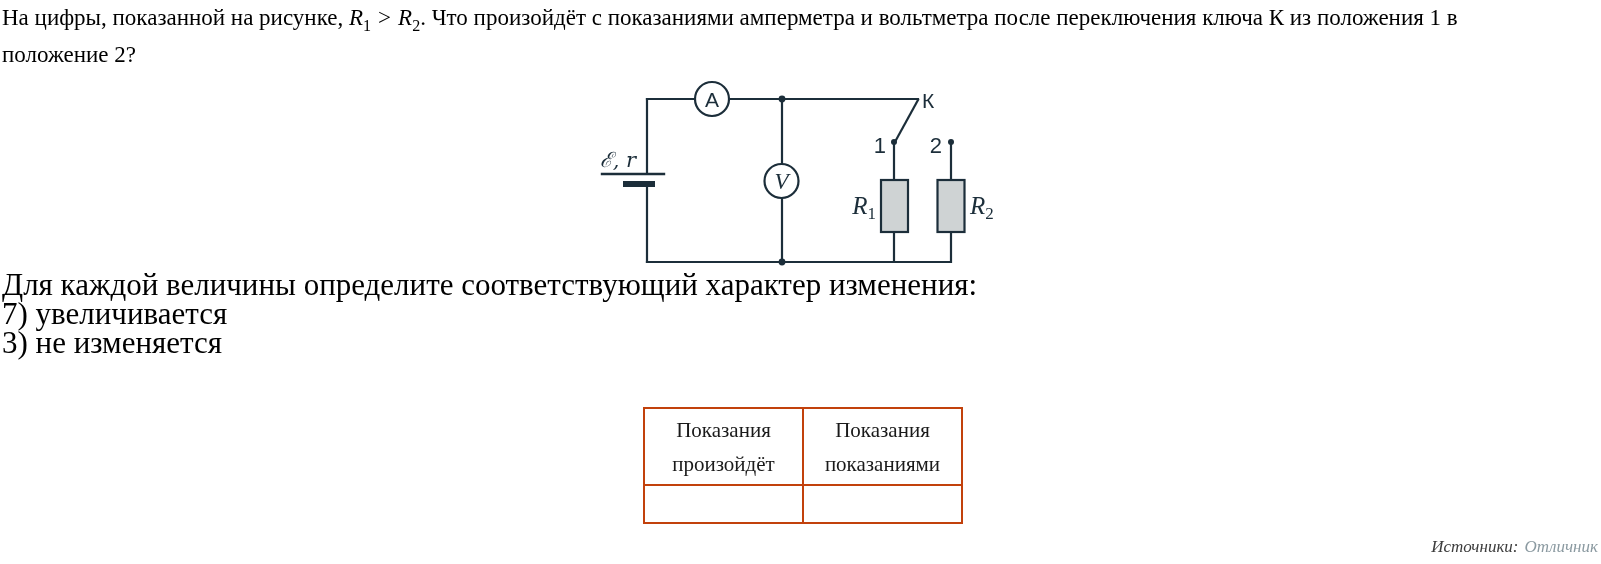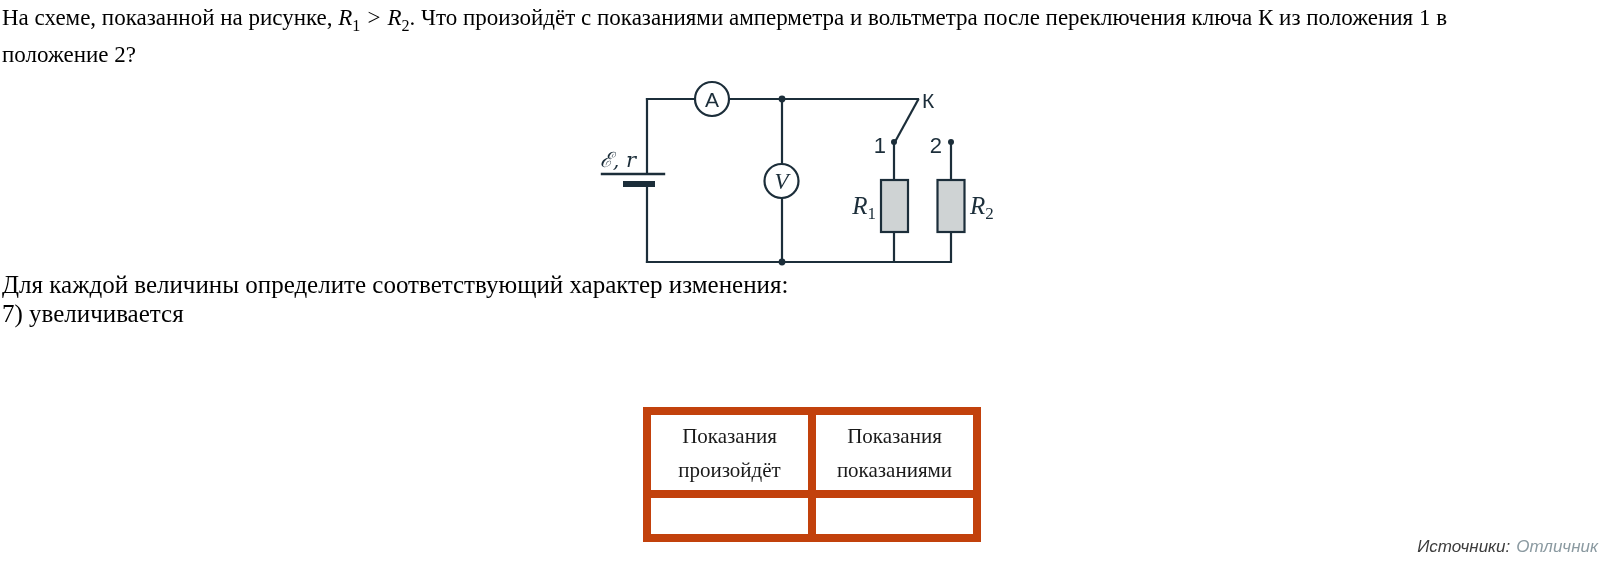--- a/index.html
+++ b/index.html
@@ -11,45 +11,45 @@
     position:absolute;left:2px;top:3px;width:1548px;
     font-size:23px;line-height:29px;margin:0;
   }
   .math{white-space:nowrap;}
   .math i{font-family:"Liberation Serif", serif;}
   .math sub{font-size:70%;font-style:normal;}
   .math .op{margin:0 7px;}
   .circuit-svg{position:absolute;left:595px;top:78px;width:412px;height:192px;}
   .instructions{
     position:absolute;left:2px;top:270px;width:1560px;
-    font-size:25px;line-height:29px;
+    font-size:31px;line-height:29px;
   }
   .answer-table{
     position:absolute;left:643px;top:407px;border-collapse:collapse;
     font-size:21px;color:#1a1a1a;table-layout:fixed;
   }
-  .answer-table td{border:8px solid #c2410c;width:157px;text-align:center;padding:0;}
+  .answer-table td{border:2px solid #c2410c;width:157px;text-align:center;padding:0;}
   .hdr-cell{height:75px;vertical-align:middle;}
   .hdr-line{line-height:34px;}
   .ans-cell{height:36px;}
   .source{
     position:absolute;top:537px;right:3px;
-    font-family:Liberation Sans, sans-serif;font-style:italic;font-size:17px;
+    font-family:Liberation Serif, serif;font-style:italic;font-size:17px;
     white-space:nowrap;
   }
   .source .lbl{color:#3c3c3c;}
   .source .val{margin-left:6px;}
   .svg-sans{font-family:"Liberation Sans", sans-serif;}
   .svg-serif-it{font-family:"Liberation Serif", serif;font-style:italic;}
   .svg-emf{font-family:"DejaVu Serif","Liberation Serif",serif;font-style:italic;}
 </style>
 </head>
 <body>
 
-<p class="question"><span>На схеме, показанной на рисунке,</span> <span class="math"><i>R</i><sub>1</sub><span class="op">&gt;</span><i>R</i><sub>2</sub></span><span>. Что произойдёт с показаниями амперметра и вольтметра после переключения ключа К из положения 1 в положение 2?</span></p>
+<p class="question"><span>На цифры, показанной на рисунке,</span> <span class="math"><i>R</i><sub>1</sub><span class="op">&gt;</span><i>R</i><sub>2</sub></span><span>. Что произойдёт с показаниями амперметра и вольтметра после переключения ключа К из положения 1 в положение 2?</span></p>
 
 <svg class="circuit-svg" viewBox="595 78 412 192" xmlns="http://www.w3.org/2000/svg">
 
   <g fill="none" stroke-width="2.2" stroke-linecap="square" stroke="#1c2e3a">
     <path d="M647 99 H918"></path>
     <path d="M647 99 V174 M647 184 V262"></path>
     <path d="M647 262 H950"></path>
     <path d="M782 99 V262"></path>
     <path stroke-width="2.4" d="M602 174 H664"></path>
     <path stroke-width="6" d="M626 184 H652"></path>
@@ -85,20 +85,21 @@
     <text class="svg-sans" x="886" y="153" font-size="22" text-anchor="end">1</text>
     <text class="svg-sans" x="942" y="153" font-size="22" text-anchor="end">2</text>
     <text x="876" y="214" text-anchor="end" font-size="25"><tspan class="svg-serif-it">R</tspan><tspan class="svg-serif" font-size="17" dy="5">1</tspan></text>
     <text x="970" y="214" font-size="25"><tspan class="svg-serif-it">R</tspan><tspan class="svg-serif" font-size="17" dy="5">2</tspan></text>
   </g>
 </svg>
 
 <div class="instructions">
   <div>Для каждой величины определите соответствующий характер изменения:</div>
   <div>7) увеличивается</div>
+  <div>3) не изменяется</div>
 </div>
 
 <table class="answer-table">
   <tbody>
     <tr>
       <td class="hdr-cell">
         <div class="hdr-line">Показания</div>
         <div class="hdr-line">произойдёт</div>
       </td>
       <td class="hdr-cell">

